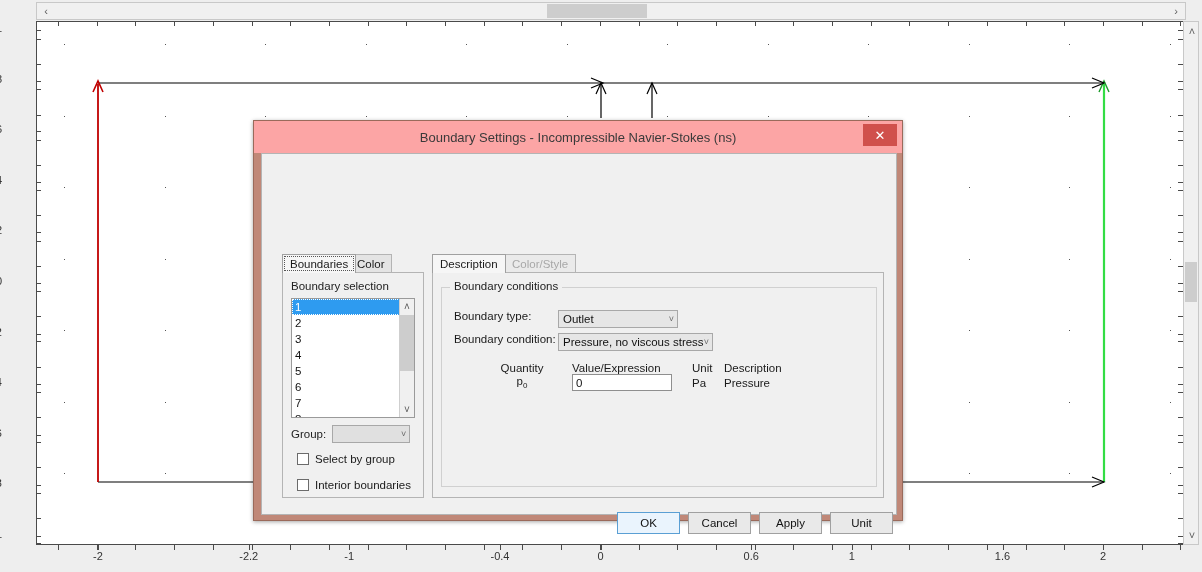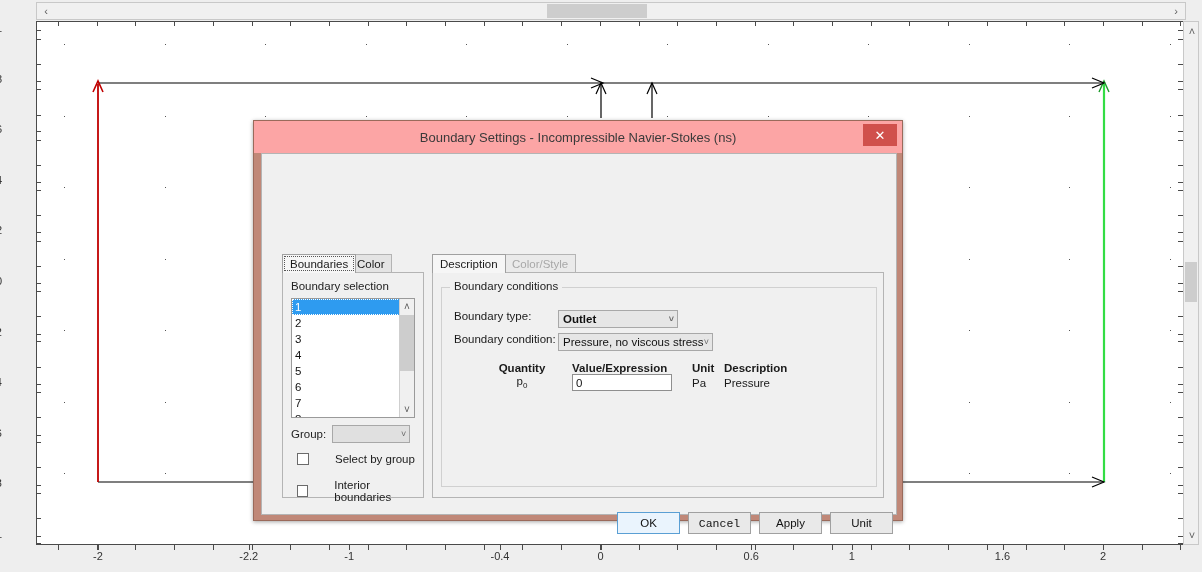--- a/index.html
+++ b/index.html
@@ -317,21 +317,21 @@
     right: 3px; top: 0;
     font-size: 9px; color: #666;
     line-height: 17px;
   }
   .combo.disabled { background: #e0e0e0; color: #aaa; }
 
   .chk-row {
     position: absolute;
     left: 14px;
     display: flex; align-items: center;
-    font-size: 11.5px; color: #1a1a1a; gap: 20px;
+    font-size: 11.5px; color: #1a1a1a;
   }
   .chkbox {
     width: 12px; height: 12px;
     background: #fff;
     border: 1px solid #6b6b6b;
     margin-right: 6px;
     box-sizing: border-box;
     display: inline-block;
   }
 
@@ -350,21 +350,21 @@
   .field-row { position: absolute; display: flex; }
   .field-label { font-size: 11.5px; color: #1a1a1a; }
 
   #coef-table {
     position: absolute;
     left: 30px; top: 74px;
     width: 390px;
     font-size: 11.5px;
     color: #1a1a1a;
   }
-  #coef-table .hdr { display: flex; font-weight: bold; }
+  #coef-table .hdr { display: flex; font-weight: normal; }
   #coef-table .row { display: flex; align-items: center; margin-top: 0; }
   .c-qty  { width: 100px; text-align: center; }
   .c-val  { width: 120px; }
   .c-unit { width: 32px; }
   .c-desc { width: 120px; }
   .txtinput {
     width: 100px; height: 17px;
     background: #fff;
     border: 1px solid #8f8f8f;
     box-sizing: border-box;
@@ -762,21 +762,21 @@
         <div class="tab selected" style="left:0;">Description</div>
         <div class="tab disabled" style="left:72px;">Color/Style</div>
       </div>
 
       <div id="right-panel">
         <div class="groupbox" id="bc-box">
           <div class="gb-title">Boundary conditions</div>
 
           <div class="field-row" style="left:12px; top:22px;">
             <span class="field-label" style="width:104px;">Boundary type:</span>
-            <div class="combo" style="width:120px;font-weight:bold;">
+            <div class="combo" style="width:120px;">
               <span>Outlet</span>
               <span class="arr">˅</span>
             </div>
           </div>
 
           <div class="field-row" style="left:12px; top:45px;">
             <span class="field-label" style="width:104px;">Boundary condition:</span>
             <div class="combo" style="width:155px;">
               <span>Pressure, no viscous stress</span>
               <span class="arr">˅</span>
@@ -796,18 +796,18 @@
                 <input class="txtinput" type="text" value="0" style="">
               </div>
               <div class="c-unit">Pa</div>
               <div class="c-desc">Pressure</div>
             </div>
           </div>
         </div>
       </div>
 
       <button class="dlgbtn primary" style="left:355px;">OK</button>
-      <button class="dlgbtn" style="left:426px;font-family:Liberation Mono, monospace;">Cancel</button>
+      <button class="dlgbtn" style="left:426px;">Cancel</button>
       <button class="dlgbtn" style="left:497px;">Apply</button>
       <button class="dlgbtn" style="left:568px;">Unit</button>
     </div>
   </div>
 </div>
 
 </body></html>

